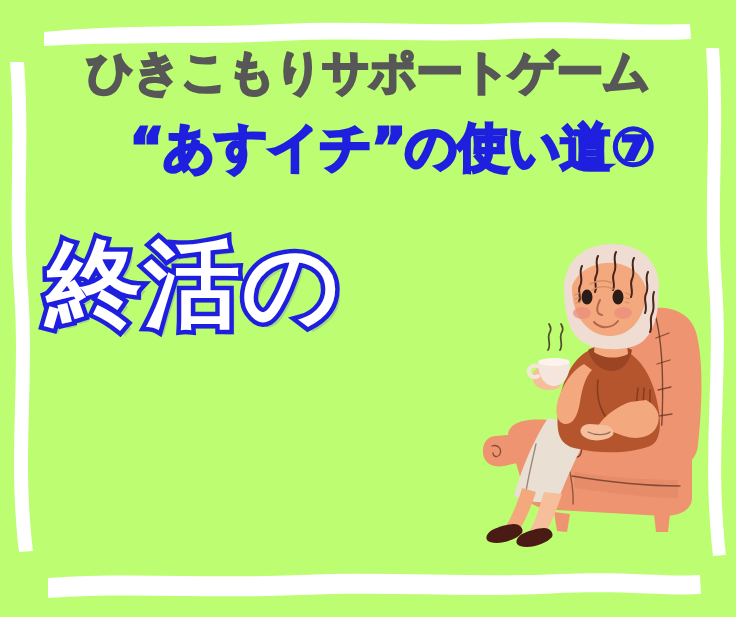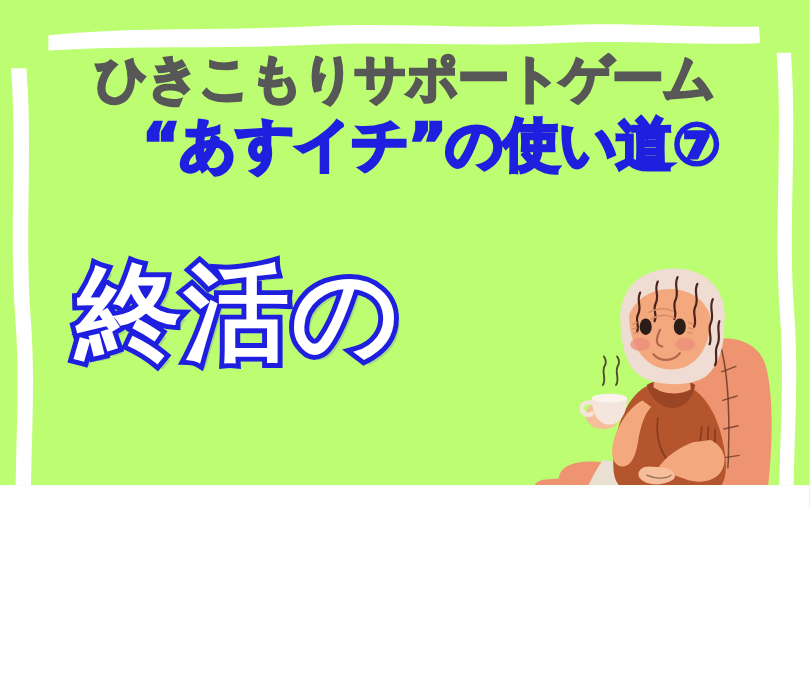--- a/index.html
+++ b/index.html
@@ -9,21 +9,21 @@
   }
   body {
     width: 736px;
     height: 617px;
     overflow: hidden;
     font-family: "DejaVu Sans", "Liberation Sans", sans-serif;
   }
   #thumbnail {
     position: relative;
     width: 736px;
-    height: 441px;
+    height: 617px;
     background: #bdfd72;
     overflow: hidden;
   }
 
   
   .frame-layer {
     position: absolute;
     inset: 0;
     pointer-events: none;
   }
@@ -43,41 +43,40 @@
     font-weight: 700;
     font-size: 47px;
     line-height: 1.0;
     letter-spacing: -1px;
     color: #575757;
     white-space: nowrap;
     -webkit-text-stroke: 2.5px #575757;
     paint-order: stroke fill;
   }
   .brand-line {
-    margin-top: 11px;
+    margin-top: 26px;
     font-family: "DejaVu Sans", "Liberation Sans", sans-serif;
     font-weight: 700;
     font-size: 52px;
     line-height: 1.0;
     letter-spacing: -1px;
     color: #1f1fe0;
     white-space: nowrap;
     -webkit-text-stroke: 3px #1f1fe0;
     paint-order: stroke fill;
     padding-left: 48px;
   }
 
   
   .headline-block {
     position: absolute;
     left: 46px;
     top: 236px;
     z-index: 4;
     width: 520px;
-    margin-left: 23px;
   }
   .headline-line {
     font-family: "DejaVu Sans", "Liberation Sans", sans-serif;
     font-weight: 700;
     font-size: 96px;
     line-height: 1.0;
     letter-spacing: 2px;
     white-space: nowrap;
     color: #ffffff;
     -webkit-text-stroke: 9px #1f1fe0;

